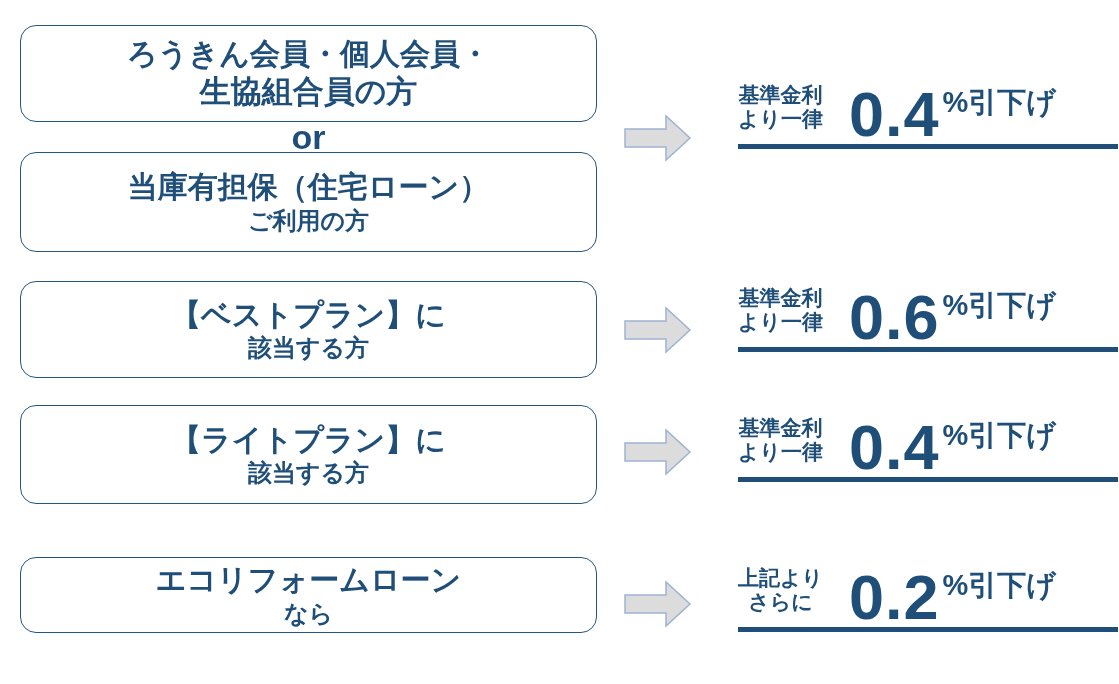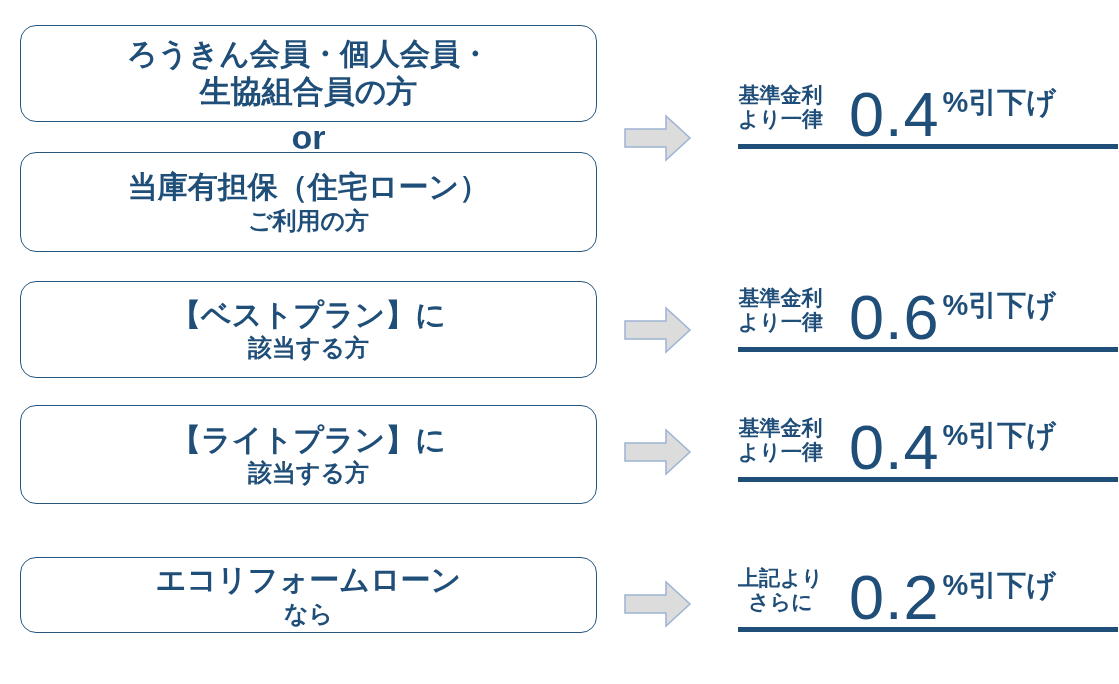--- a/index.html
+++ b/index.html
@@ -70,21 +70,21 @@
     display: flex;
     flex-direction: column;
     align-items: center;
     font-size: 21px;
     font-weight: bold;
     line-height: 1.14;
     margin-bottom: 15px;
   }
   .rate-value {
     font-size: 63px;
-    font-weight: normal;
+    font-weight: bold;
     line-height: 1;
     margin-left: 26px;
     letter-spacing: 1px;
   }
   .rate-suffix {
     font-size: 29px;
     font-weight: bold;
     margin-left: 3px;
     margin-bottom: 4px;
   }

